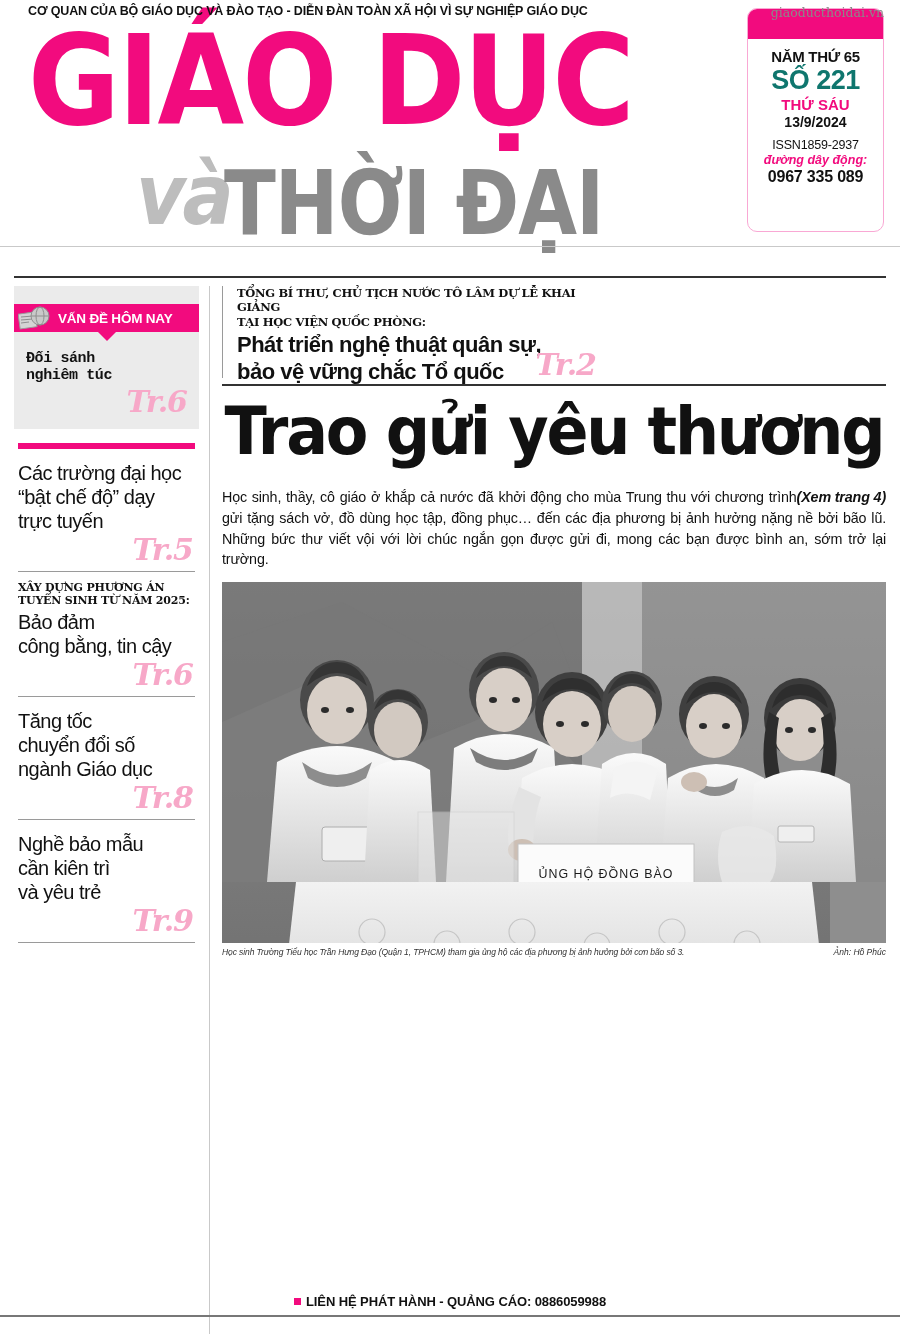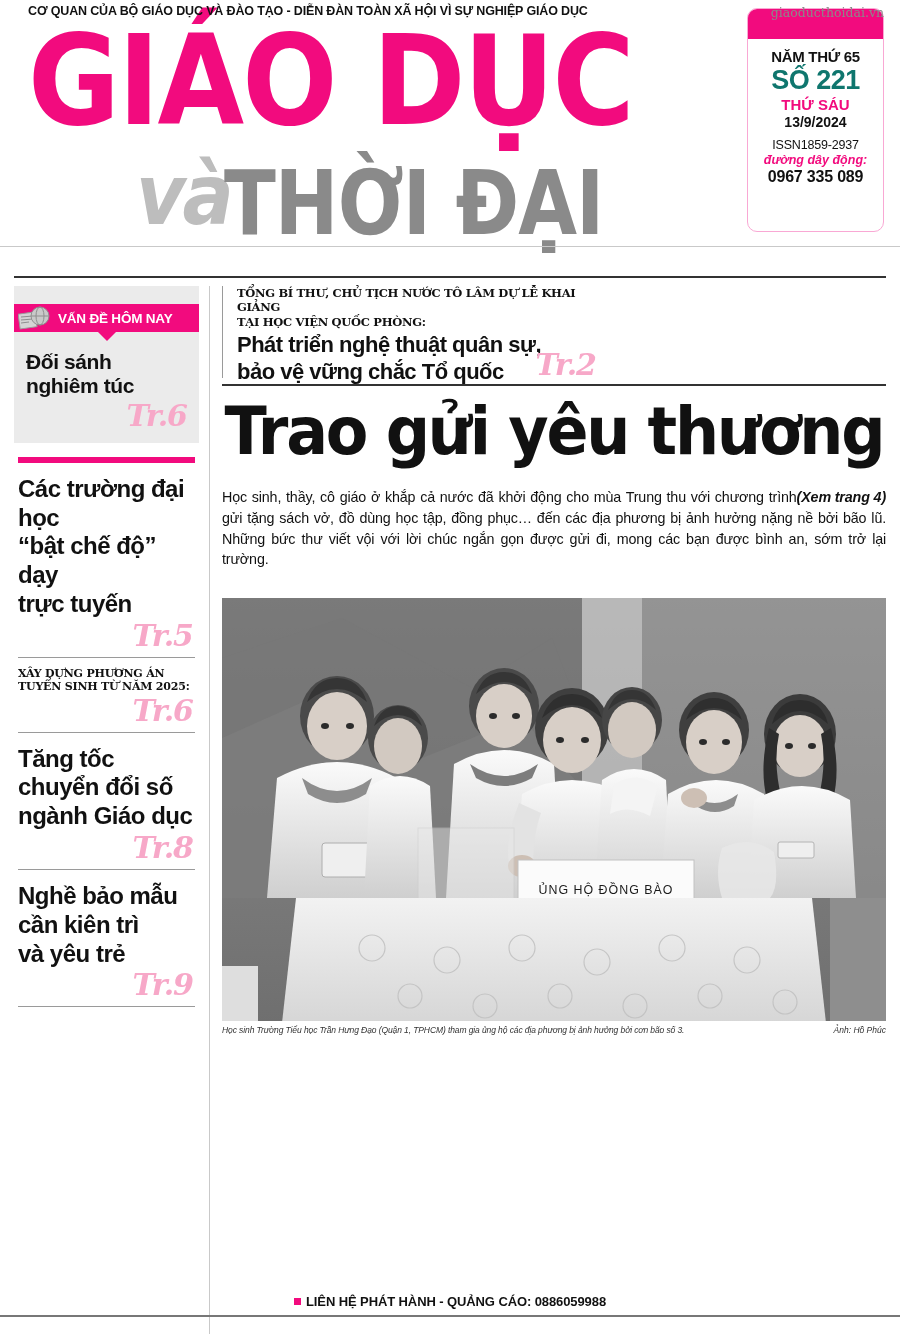--- a/index.html
+++ b/index.html
@@ -82,37 +82,37 @@
     display:flex; align-items:center; padding-left:44px;
   }
   .badge-label { color:#fff; font-size:13.5px; font-weight:bold; letter-spacing:-.2px; }
   .badge-icon { position:absolute; left:4px; top:1px; width:40px; height:26px; }
   .badge::after {
     content:""; position:absolute; left:50%; bottom:-9px; margin-left:-9px;
     border-left:9px solid transparent; border-right:9px solid transparent;
     border-top:9px solid #F20B7E;
   }
   .badge-body { padding:18px 10px 4px 12px; min-height:88px; position:relative; }
-  .badge-body .hl { font-size:21px; font-weight:bold; line-height:1.16; letter-spacing:-.4px; }
+  .badge-body .hl { font-size:15px; font-weight:bold; line-height:1.16; letter-spacing:-.4px;font-family:Liberation Mono, monospace; }
 
   .tr {
     font-family:"DejaVu Serif", serif;
     font-style:italic; font-weight:bold;
     color:#F7A8C8; letter-spacing:-1px;
   }
   .tr-lg { font-size:30px; }
   .tr-row { text-align:right; margin-top:2px; line-height:1; padding-right:2px; }
 
   .side-item { position:relative; padding:10px 4px 6px 4px; }
   .side-item .kicker {
     font-family:"DejaVu Serif", serif;
     font-size:11px; font-weight:bold; line-height:1.18;
     letter-spacing:-.2px; margin-bottom:2px;
   }
-  .side-item .hl { font-size:24px; font-weight:bold; line-height:1.2; letter-spacing:-.5px; }
+  .side-item .hl { font-size:20px; font-weight:normal; line-height:1.2; letter-spacing:-.5px; }
   .side-sep { height:1px; background:#9a9a9a; margin:0 4px; }
   .pinkbar-s { height:6px; background:#F20B7E; margin:14px 4px 0 4px; }
 
   
   .top-heads { position:relative; display:flex; height:92px; }
   .th { position:relative; }
   .th-a { width:278px; padding-right:10px; }
   .th-b { width:374px; padding-left:14px; border-left:1px solid #9a9a9a; }
   .th .kicker {
     font-family:"DejaVu Serif", serif;
@@ -131,21 +131,21 @@
     font-family:"DejaVu Sans", sans-serif;
     transform:scaleY(1.06); transform-origin:center top;
   }
   .lead-text {
     margin-top:26px; font-size:14.3px; line-height:1.45;
     text-align:justify; letter-spacing:-.15px;
   }
   .lead-text .see { font-style:italic; font-weight:bold; float:right; }
 
   
-  .photo { position:relative; width:100%; height:423px; margin-top:28px; overflow:hidden; background:#f9a8d4; }
+  .photo { position:relative; width:100%; height:361px; margin-top:12px; overflow:hidden; background:#f9a8d4; }
   .caption-row { display:flex; justify-content:space-between; margin-top:4px; }
   .caption {
     font-size:8.5px; font-style:italic; color:#333; letter-spacing:-.1px;
   }
   .credit { font-size:8.5px; font-style:italic; color:#333; }
 
   
   .footer { position:absolute; left:0; top:1294px; width:900px; text-align:center; }
   .footer .ftxt { font-size:13px; font-weight:bold; letter-spacing:-.1px; }
   .fsq { display:inline-block; width:7px; height:7px; background:#F20B7E; margin-right:5px; vertical-align:1px;}
@@ -208,20 +208,21 @@
 
     <div class="side-item">
       <div class="kicker nl"></div>
       <div class="hl nl">Các trường đại học<br>“bật chế độ” dạy<br>trực tuyến</div>
       <div class="tr-row"><span class="tr tr-lg">Tr.5</span></div>
     </div>
     <div class="side-sep"></div>
 
     <div class="side-item">
       <div class="kicker nl">XÂY DỰNG PHƯƠNG ÁN<br>TUYỂN SINH TỪ NĂM 2025:</div>
+      <div class="hl nl">Bảo đảm<br>công bằng, tin cậy</div>
       <div class="tr-row"><span class="tr tr-lg">Tr.6</span></div>
     </div>
     <div class="side-sep"></div>
 
     <div class="side-item">
       <div class="kicker nl"></div>
       <div class="hl nl">Tăng tốc<br>chuyển đổi số<br>ngành Giáo dục</div>
       <div class="tr-row"><span class="tr tr-lg">Tr.8</span></div>
     </div>
     <div class="side-sep"></div>

